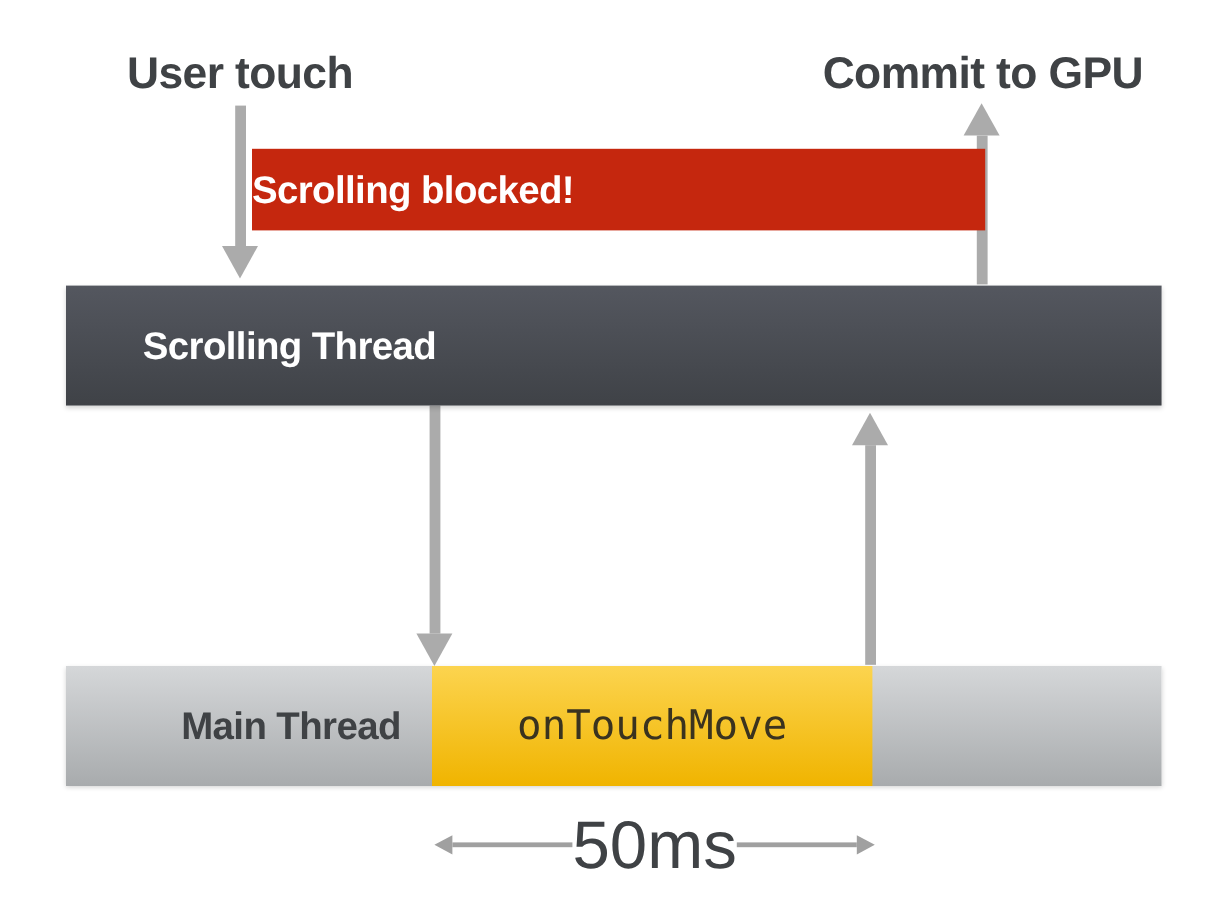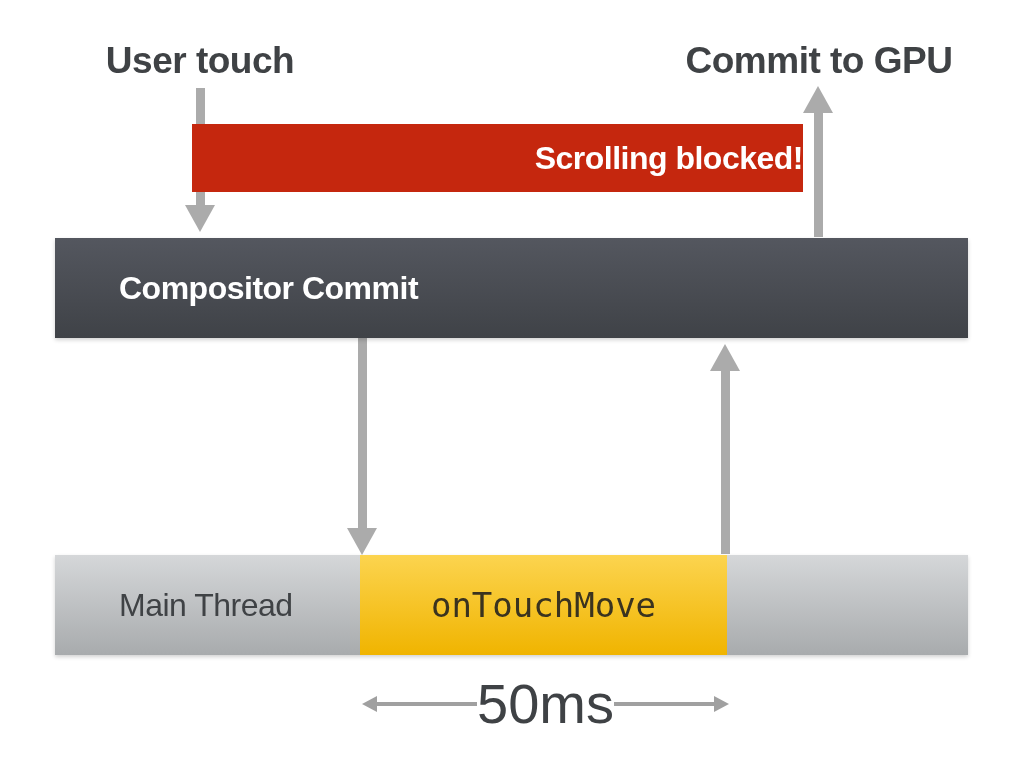--- a/index.html
+++ b/index.html
@@ -45,23 +45,23 @@
   .arrow-user{left:185px;top:88px;}
   .arrow-user .shaft{height:117px;}
   .arrow-gpu{left:803px;top:86px;}
   .arrow-gpu .shaft{height:124px;}
   .arrow-touchmove{left:347px;top:338px;}
   .arrow-touchmove .shaft{height:190px;}
   .arrow-return{left:710px;top:344px;}
   .arrow-return .shaft{height:183px;}
 
   .blocked-bar{
-    position:absolute;left:192px;top:124px;width:611px;height:68px;
+    position:absolute;left:210px;top:124px;width:611px;height:68px;
     background:var(--blocked-red);
-    display:flex;align-items:center;justify-content:flex-end;
+    display:flex;align-items:center;justify-content:flex-start;
     z-index:2;
   }
   .blocked-bar span{
     color:#ffffff;font-size:32px;font-weight:bold;letter-spacing:-0.5px;
   }
 
   .thread-bar{
     position:absolute;left:55px;width:913px;height:100px;
     display:flex;align-items:center;
     box-shadow:0 2px 4px rgba(0,0,0,0.18);
@@ -72,21 +72,21 @@
     background:linear-gradient(to bottom, var(--compositor-top), var(--compositor-bottom));
   }
   .compositor span{
     color:#ffffff;font-size:32px;font-weight:bold;padding-left:64px;letter-spacing:-0.5px;
   }
   .main-thread{
     top:555px;
     background:linear-gradient(to bottom, var(--main-top), var(--main-bottom));
   }
   .main-thread > span{
-    color:var(--text-dark);font-size:32px;font-weight:normal;padding-left:64px;letter-spacing:-0.5px;
+    color:var(--text-dark);font-size:32px;font-weight:bold;padding-left:96px;letter-spacing:-0.5px;
   }
   .busy-segment{
     position:absolute;left:305px;top:0;width:367px;height:100px;
     background:linear-gradient(to bottom, var(--busy-top), var(--busy-bottom));
     display:flex;align-items:center;justify-content:center;
   }
   .busy-segment span{
     font-family:"DejaVu Sans Mono", monospace;
     font-size:34px;color:var(--busy-text);
   }
@@ -126,21 +126,21 @@
   <div class="varrow arrow-gpu">
     <div class="head-up"></div>
     <div class="shaft"></div>
   </div>
 
   <div class="blocked-bar">
     <span>Scrolling blocked!</span>
   </div>
 
   <div class="thread-bar compositor">
-    <span>Compositor Commit</span>
+    <span>Scrolling Thread</span>
   </div>
 
   <div class="varrow arrow-touchmove">
     <div class="shaft"></div>
     <div class="head-down"></div>
   </div>
 
 
   <div class="varrow arrow-return">
     <div class="head-up"></div>

